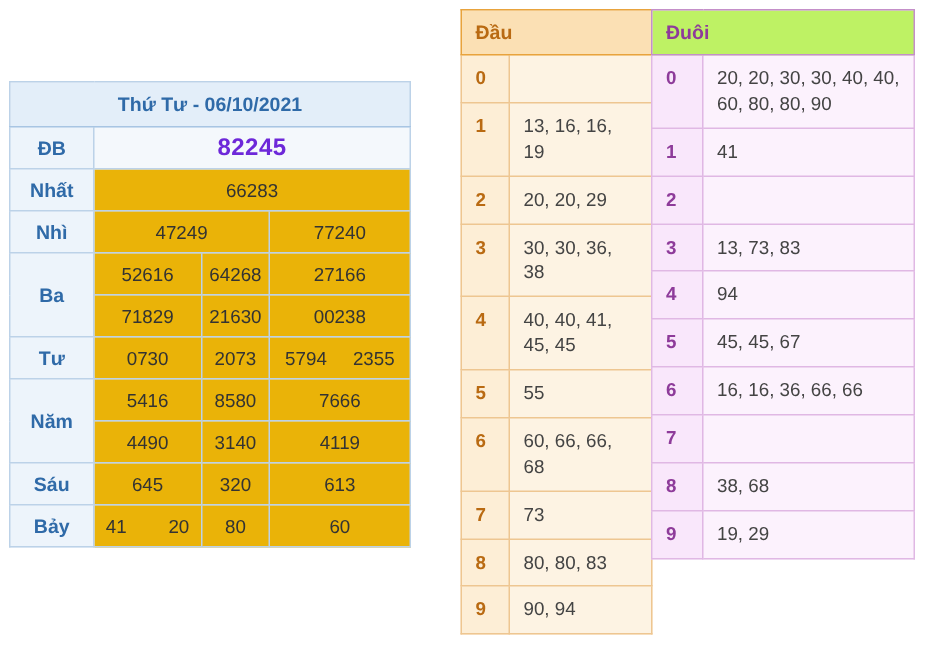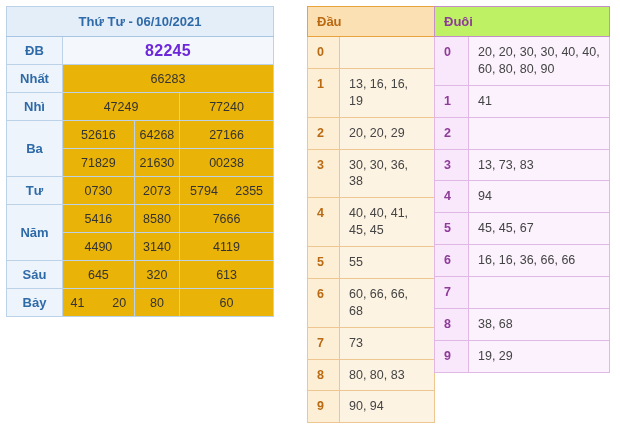--- a/index.html
+++ b/index.html
@@ -21,20 +21,21 @@
   
   .main-table-wrap {
     margin-left: 6px;
     width: 268px;
   }
   table.main {
     border-collapse: collapse;
     width: 268px;
     background: #f4f8fc;
     border: 1px solid #7fa8d4;
+    margin-top: 48px;
   }
   table.main th, table.main td {
     border: 1px solid #bcd2e8;
     text-align: center;
     vertical-align: middle;
     font-size: 12.5px;
     color: #333333;
     padding: 0;
     height: 28px;
   }

